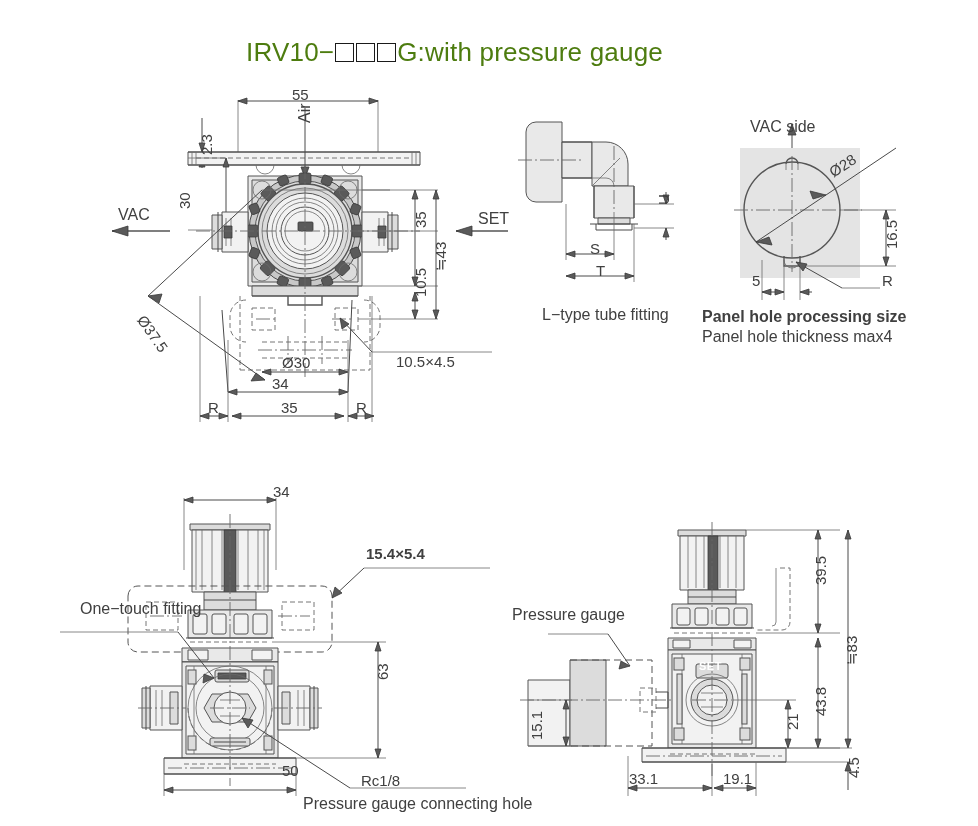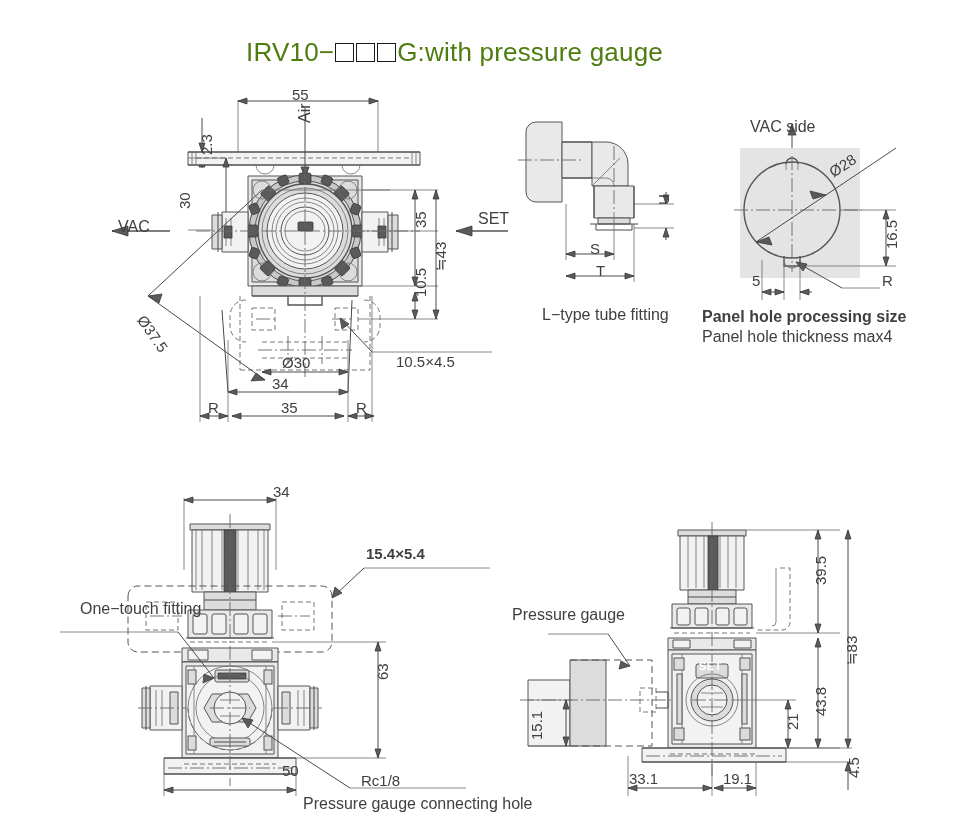--- a/index.html
+++ b/index.html
@@ -196,21 +196,21 @@
 
   <path class="ln2" d="M508,231 L456,231"></path>
   <path class="dark" d="M456,231 l16,-5 l0,10 z"></path>
 </svg>
 </div>
 
 <div class="txt dim" style="left:292px;top:86px;">55</div>
 <div class="txt dim rot90" style="left:198px;top:155px;">2.3</div>
 <div class="txt dim rot90" style="left:176px;top:209px;">30</div>
 <div class="txt lbl rot90" style="left:296px;top:123px;">Air</div>
-<div class="txt lbl" style="left:118px;top:218px;text-align:right;">VAC</div>
+<div class="txt lbl" style="left:118px;top:206px;text-align:right;">VAC</div>
 <div class="txt lbl" style="left:478px;top:210px;">SET</div>
 <div class="txt dim rot90" style="left:412px;top:228px;">35</div>
 <div class="txt dim rot90" style="left:432px;top:271px;">≒43</div>
 <div class="txt dim rot90" style="left:412px;top:297px;">10.5</div>
 <div class="txt dim" style="left:148px;top:312px;transform:rotate(55deg);transform-origin:left top;">Ø37.5</div>
 <div class="txt dim" style="left:282px;top:354px;">Ø30</div>
 <div class="txt dim" style="left:272px;top:375px;">34</div>
 <div class="txt dim" style="left:281px;top:399px;">35</div>
 <div class="txt dim" style="left:208px;top:399px;">R</div>
 <div class="txt dim" style="left:356px;top:399px;">R</div>

